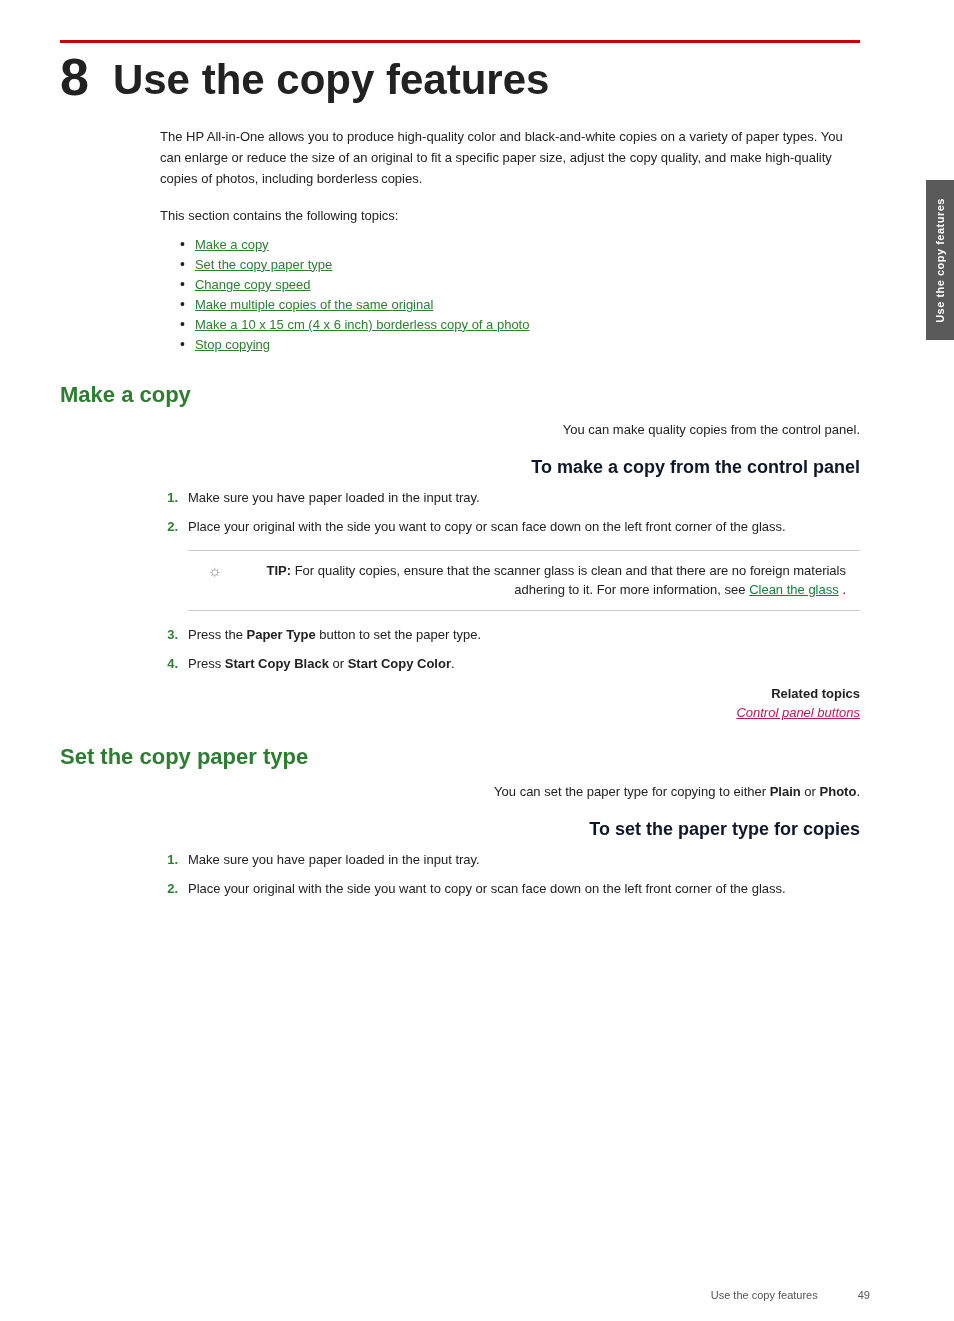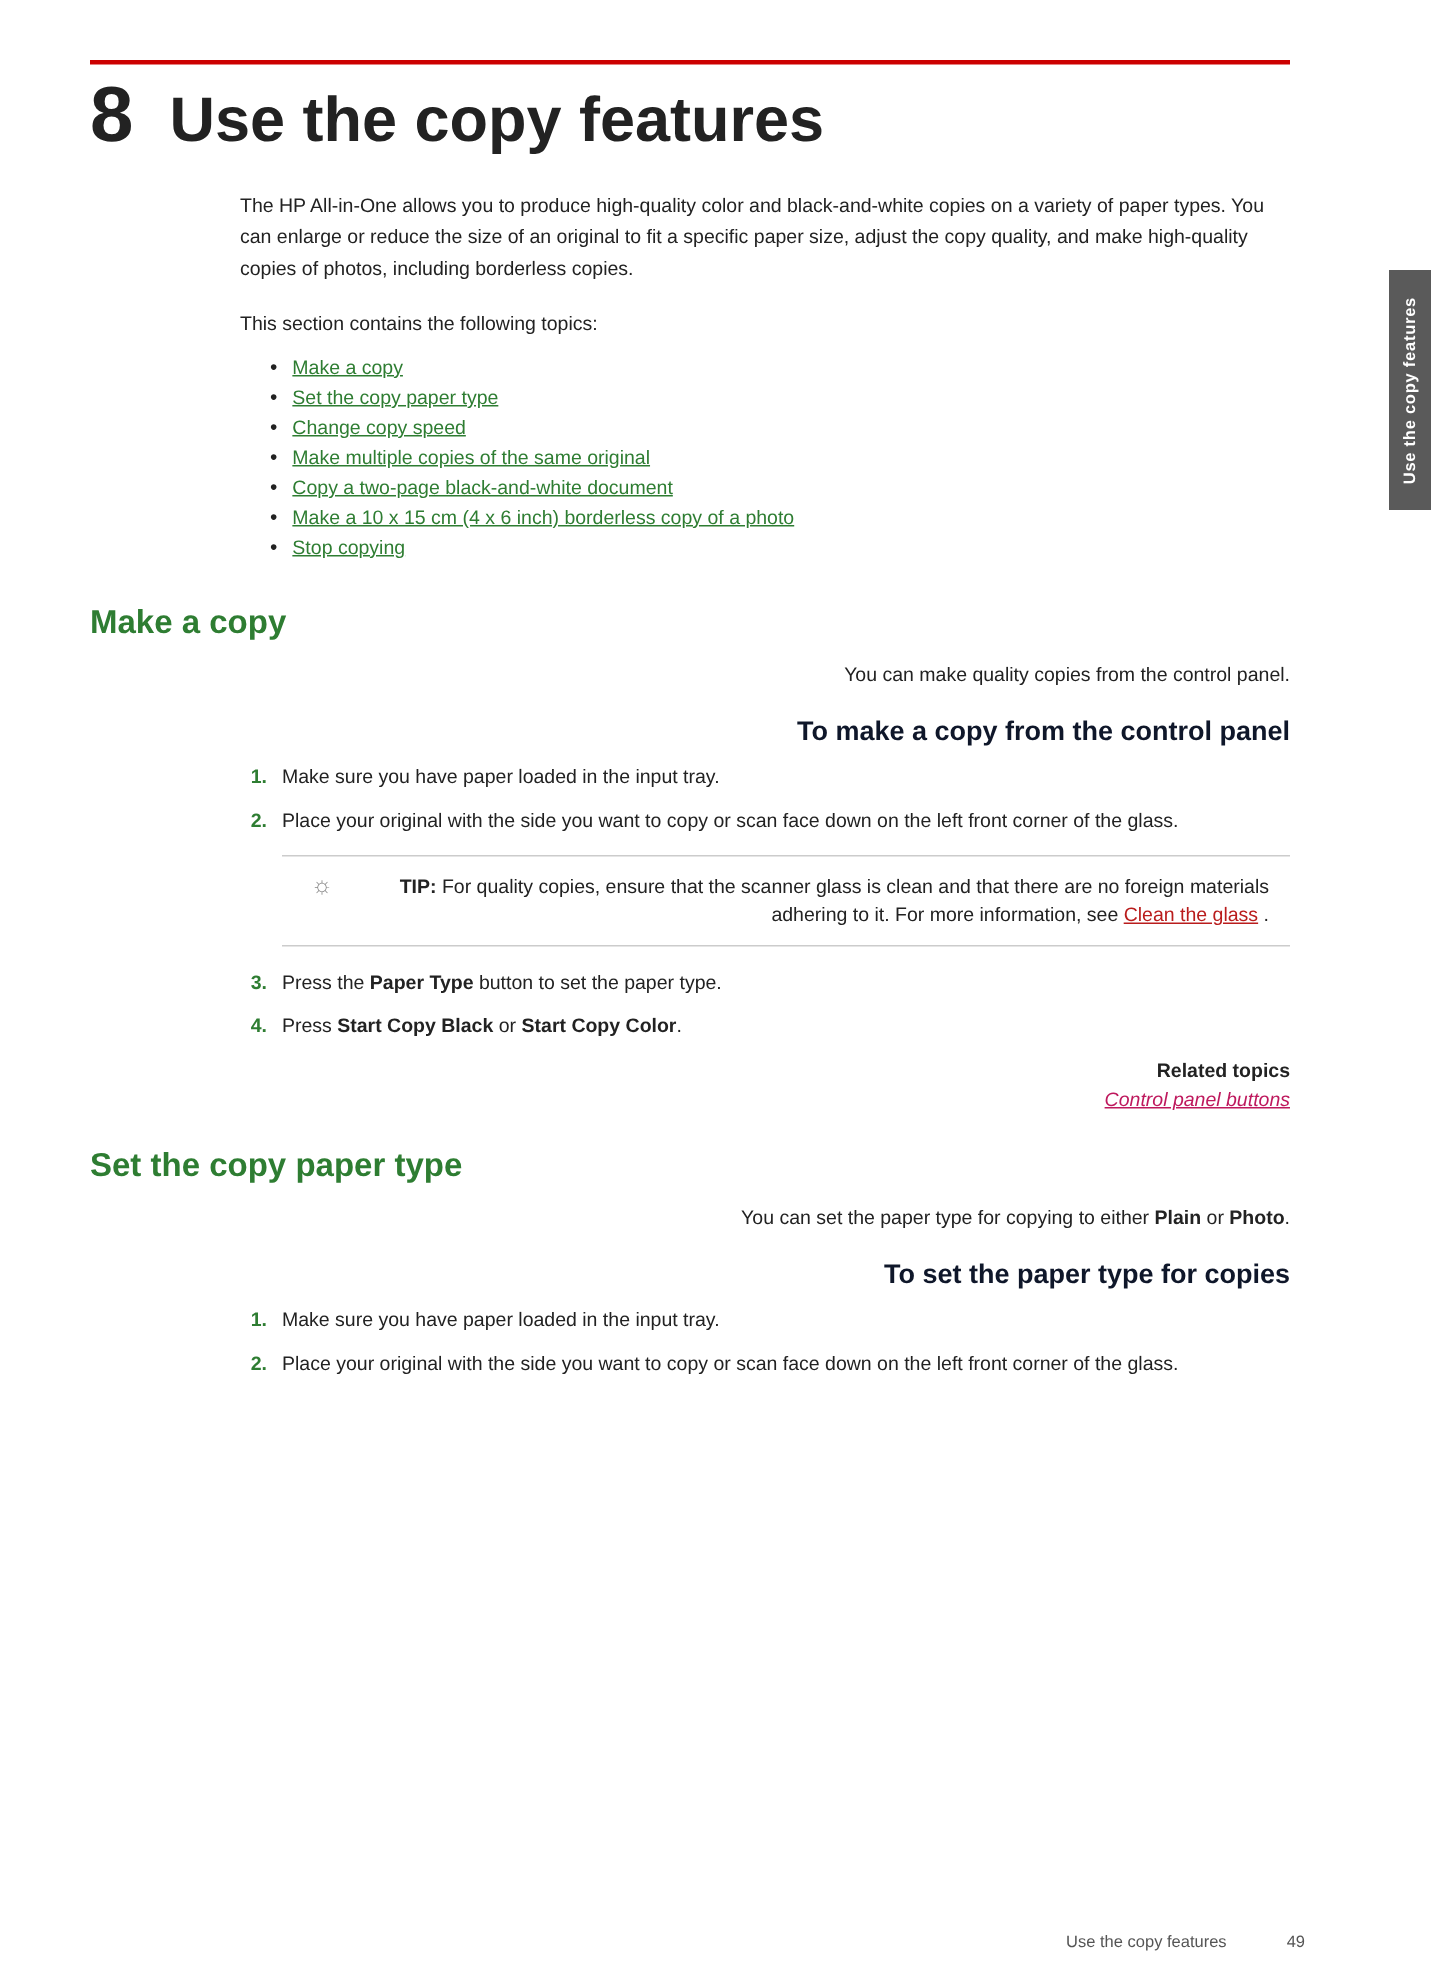--- a/index.html
+++ b/index.html
@@ -190,21 +190,21 @@
     .tip-text {
       font-size: 13px;
       line-height: 1.5;
     }
 
     .tip-label {
       font-weight: bold;
     }
 
     .tip-link {
-      color: #b91c1c;
+      color: #15803d;
       text-decoration: underline;
     }
 
     
     .related-topics-heading {
       font-size: 13px;
       font-weight: bold;
       margin-bottom: 4px;
       color: #222;
     }
@@ -267,23 +267,20 @@
           <a href="#make-a-copy">Make a copy</a>
         </li>
       <li>
           <a href="#set-copy-paper-type">Set the copy paper type</a>
         </li>
       <li>
           <a href="#change-copy-speed">Change copy speed</a>
         </li>
       <li>
           <a href="#multiple-copies">Make multiple copies of the same original</a>
-        </li>
-      <li>
-          <a href="#two-page-copy">Copy a two-page black-and-white document</a>
         </li>
       <li>
           <a href="#borderless-copy">Make a 10 x 15 cm (4 x 6 inch) borderless copy of a photo</a>
         </li>
       <li>
           <a href="#stop-copying">Stop copying</a>
         </li>
     </ul>
 
     <div id="make-a-copy">

